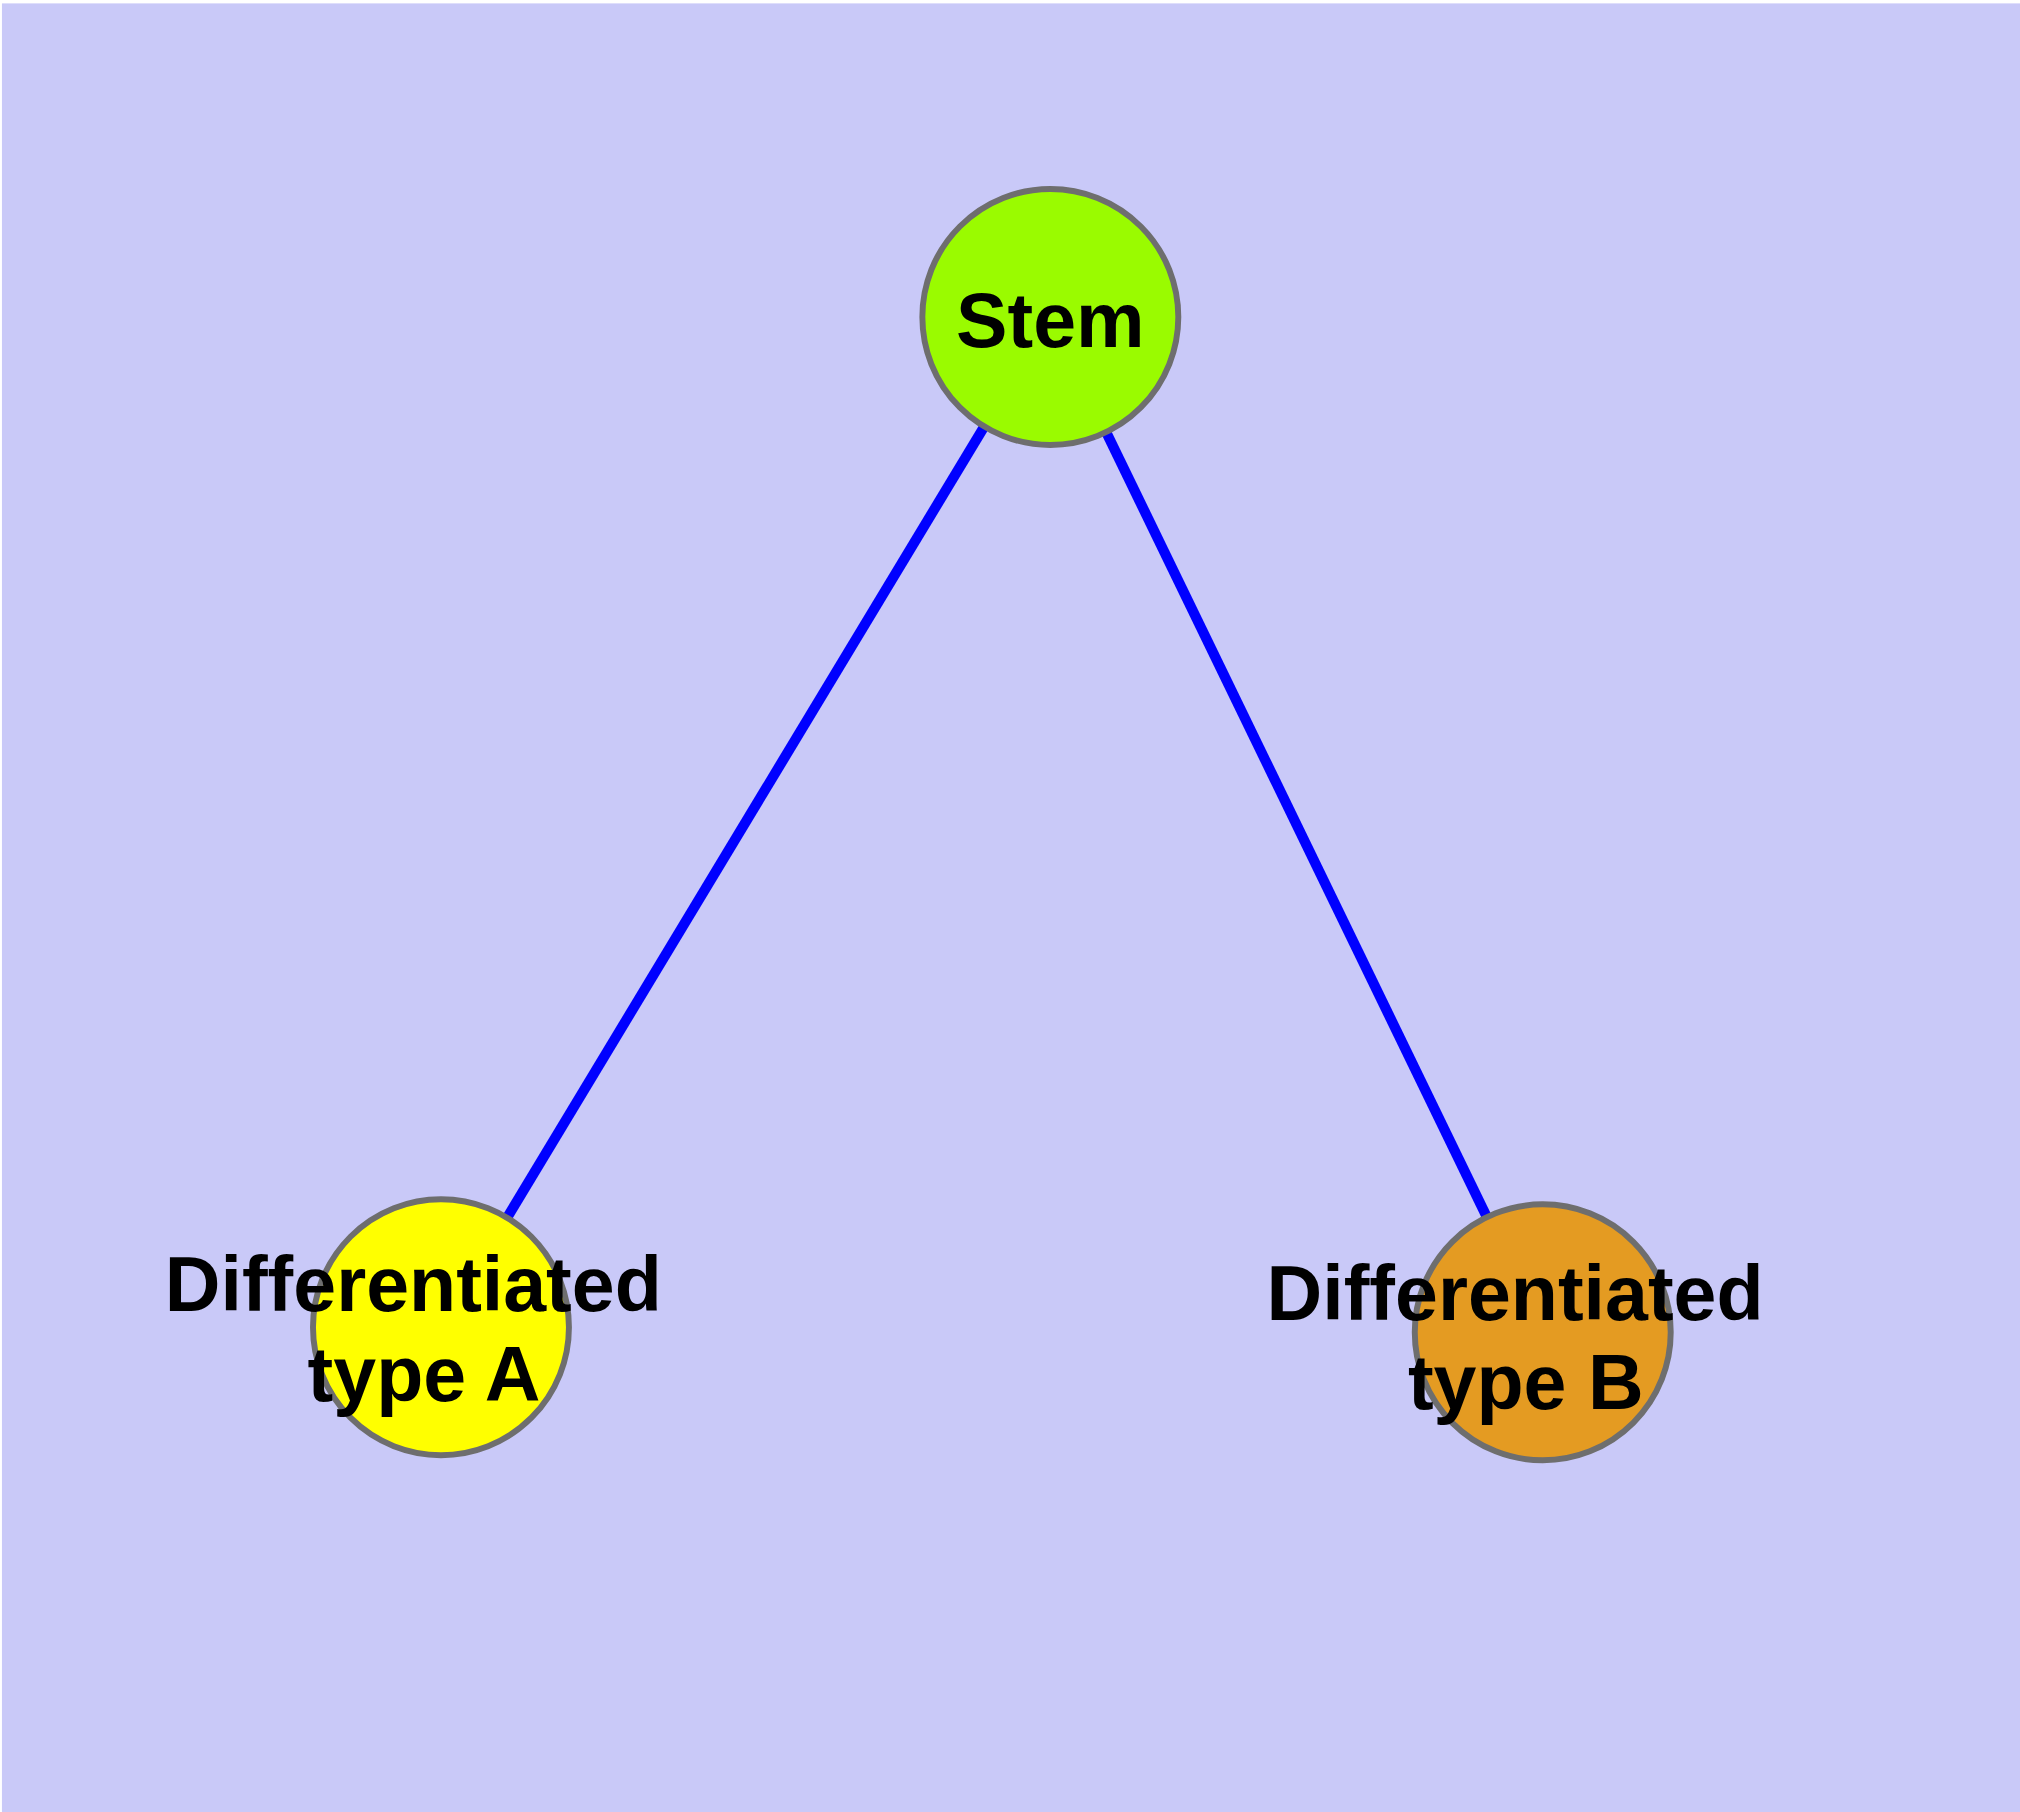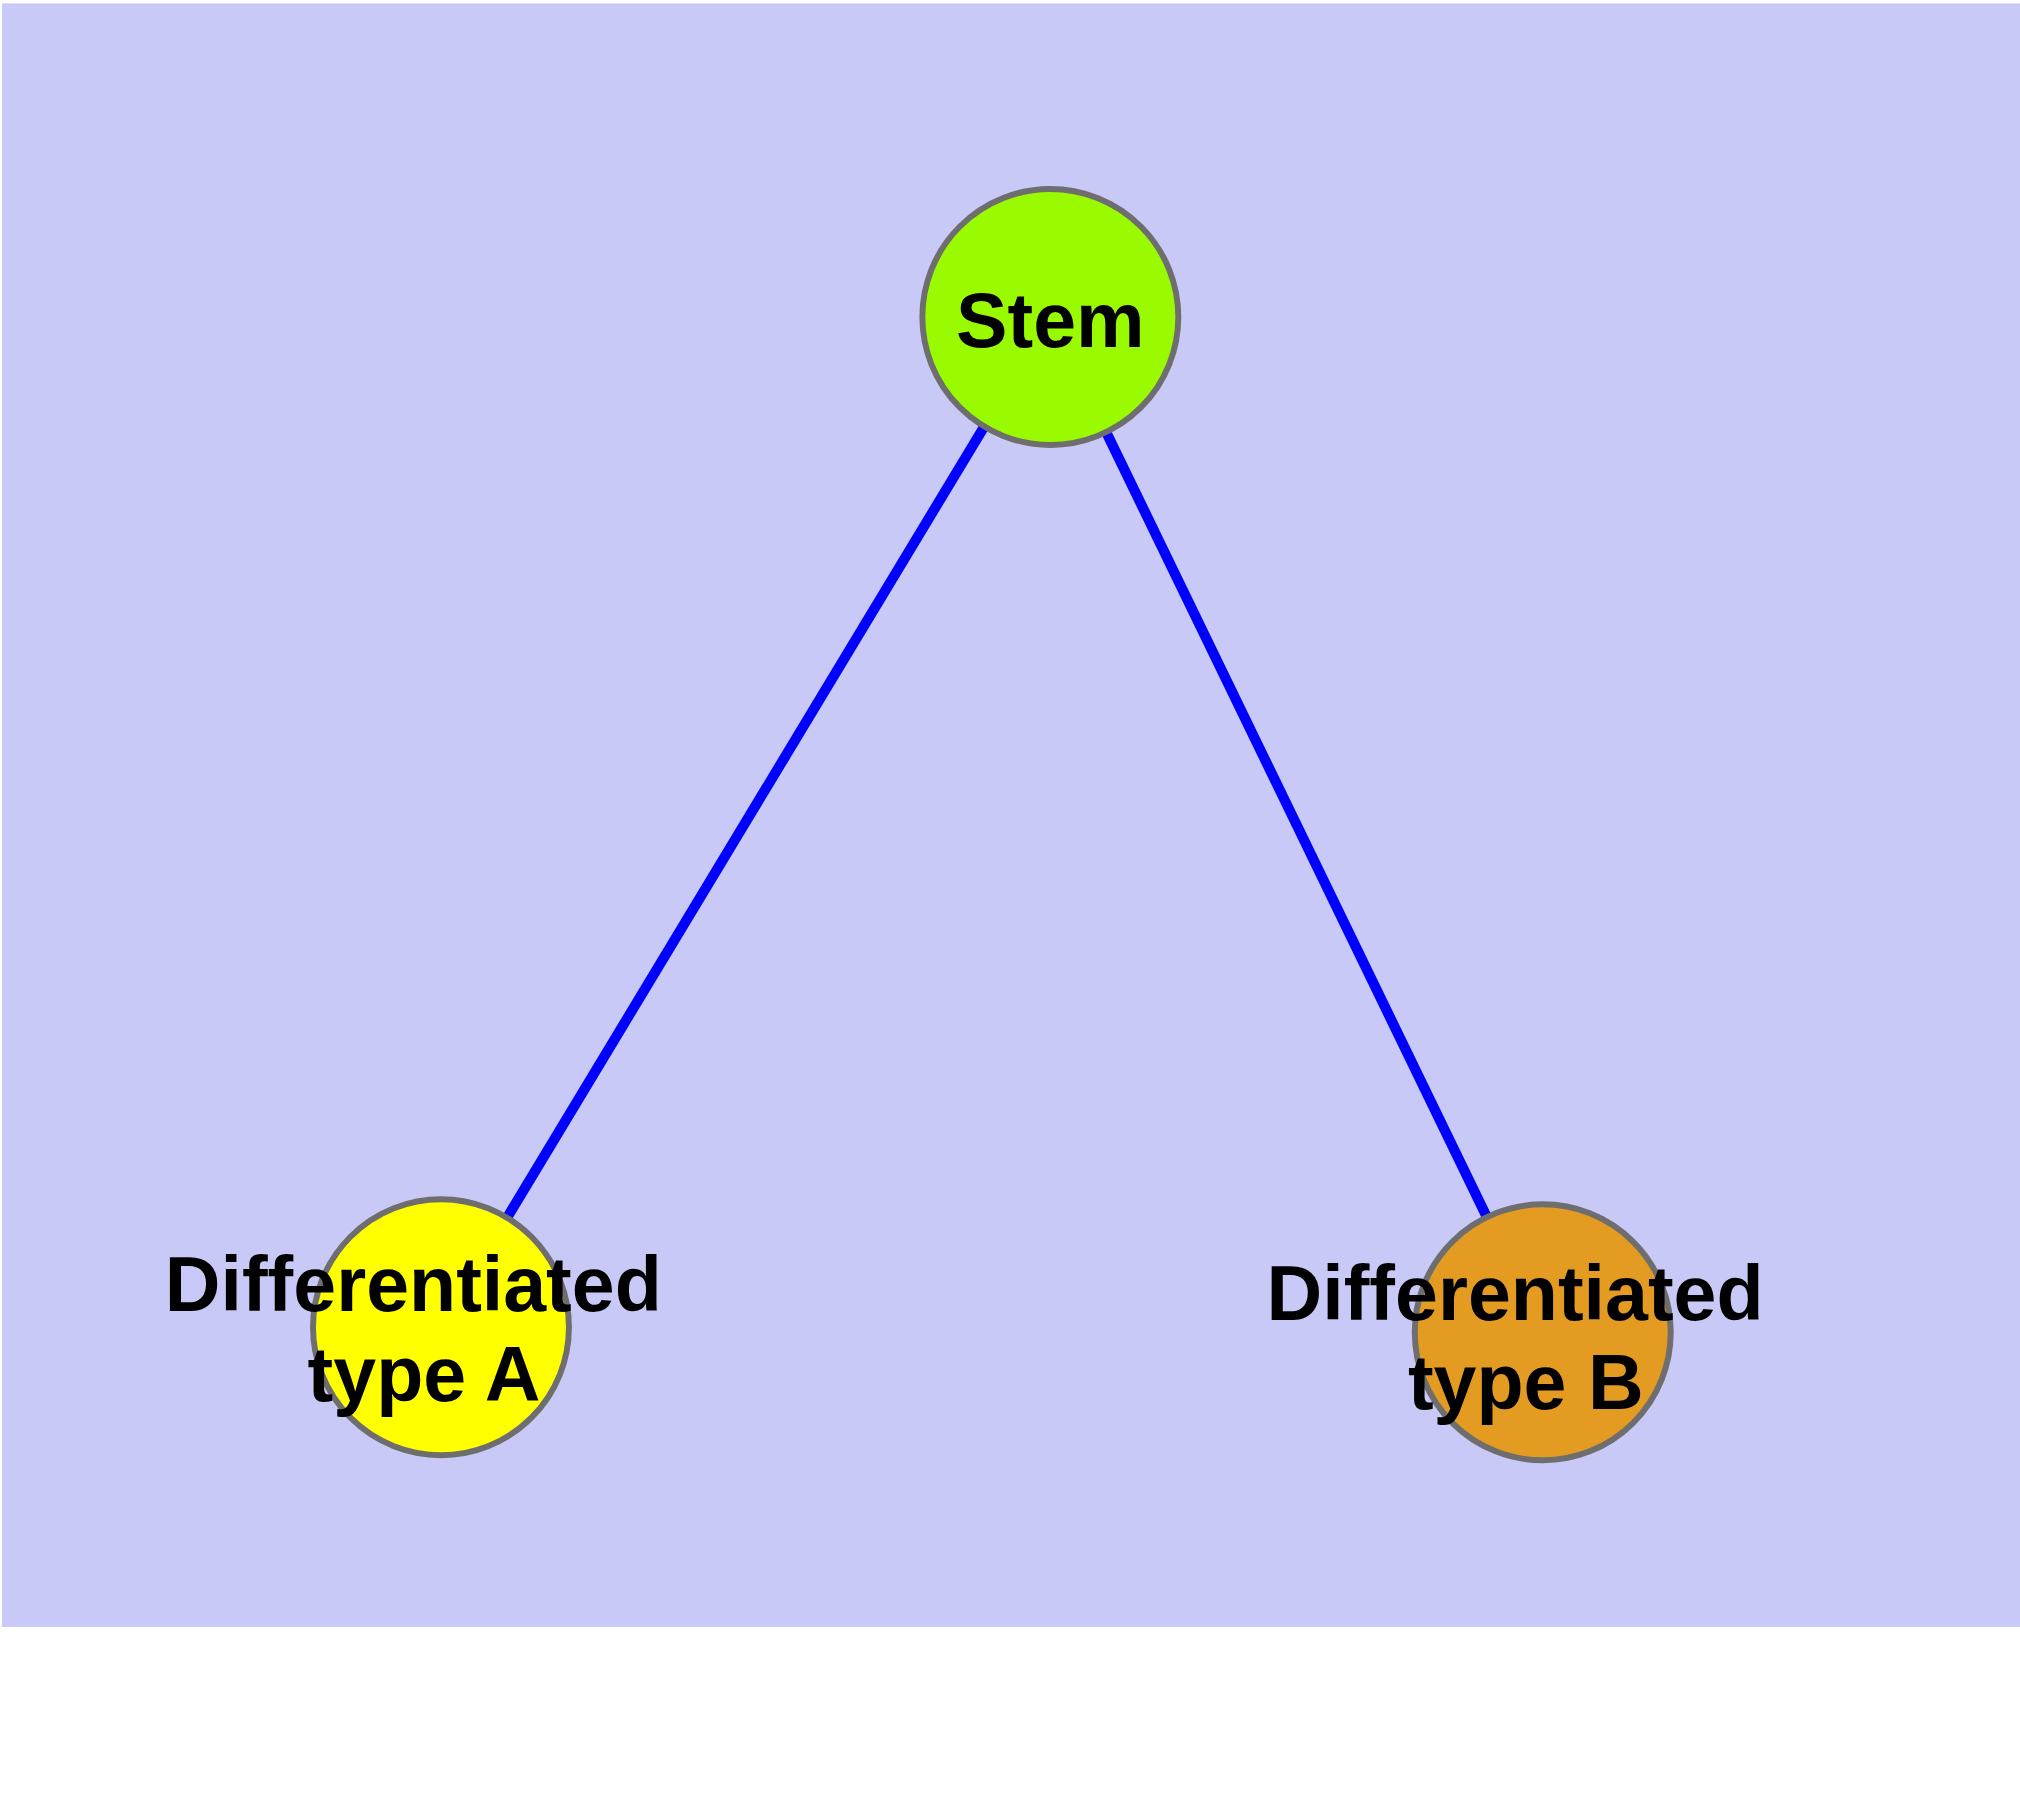--- a/index.html
+++ b/index.html
@@ -2,21 +2,21 @@
 <html style="font-size:13.6px"><head>
 <meta charset="utf-8">
 <style>
   html, body {
     margin: 0;
     padding: 0;
     background: #FFFFFF;
   }
   .stage {
     width: 2021px;
-    height: 1627px;
+    height: 1812px;
     position: relative;
     overflow: hidden;
   }
   svg {
     display: block;
     width: 2021px;
     height: 1812px;
   }
   text {
     font-family: "Liberation Sans", "DejaVu Sans", sans-serif;

